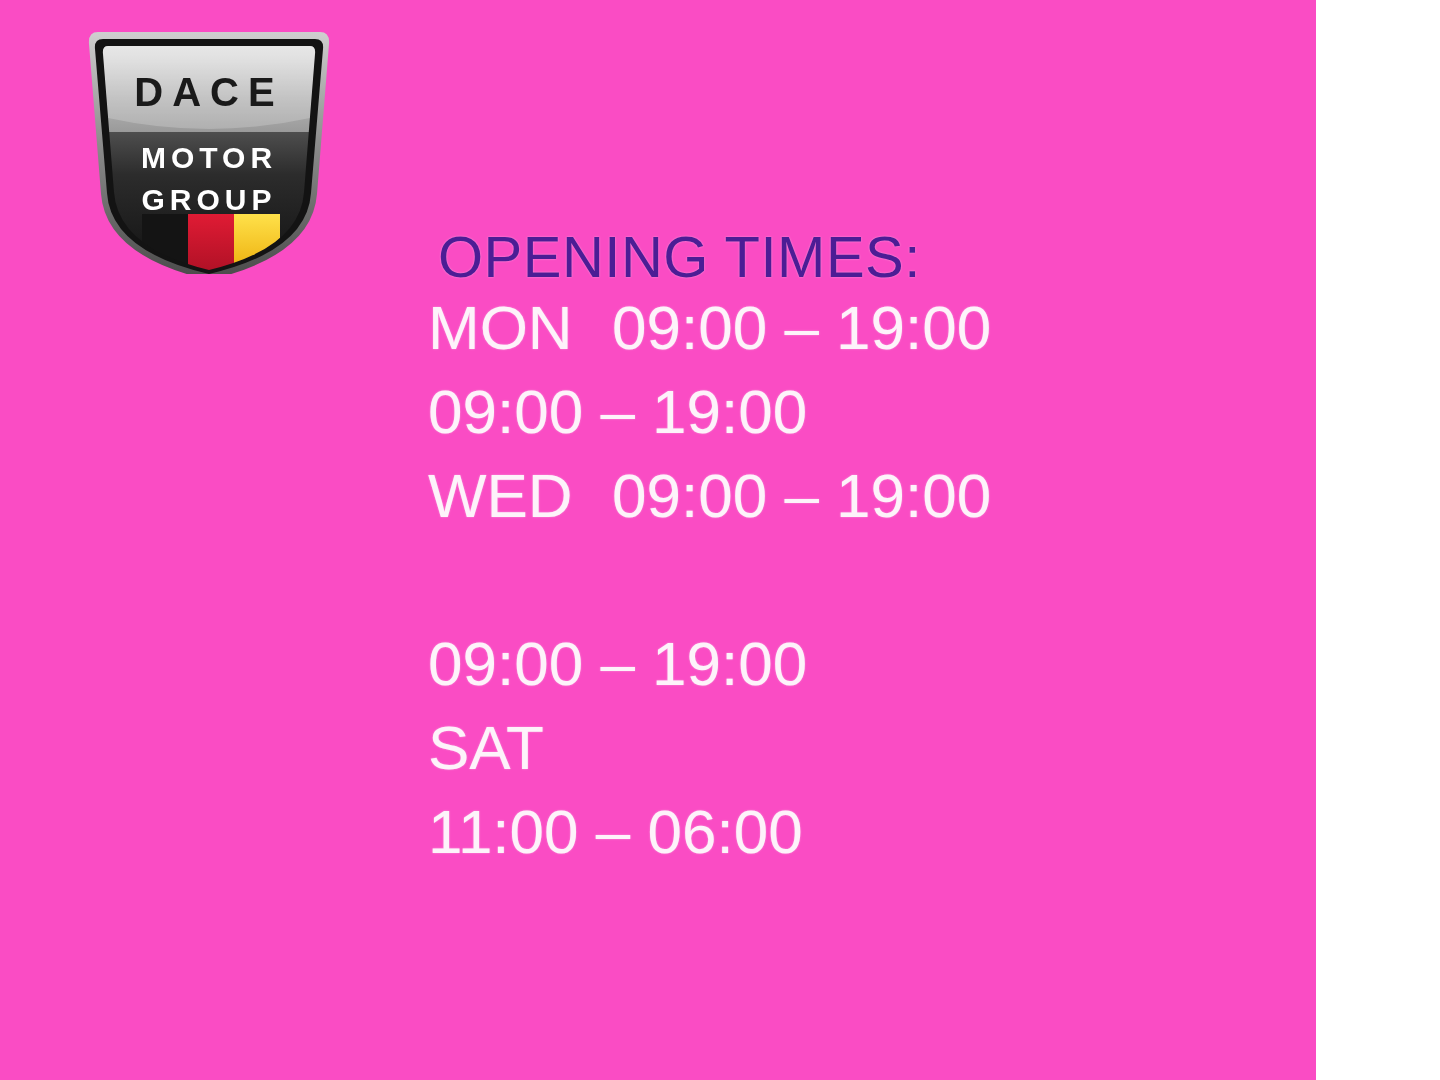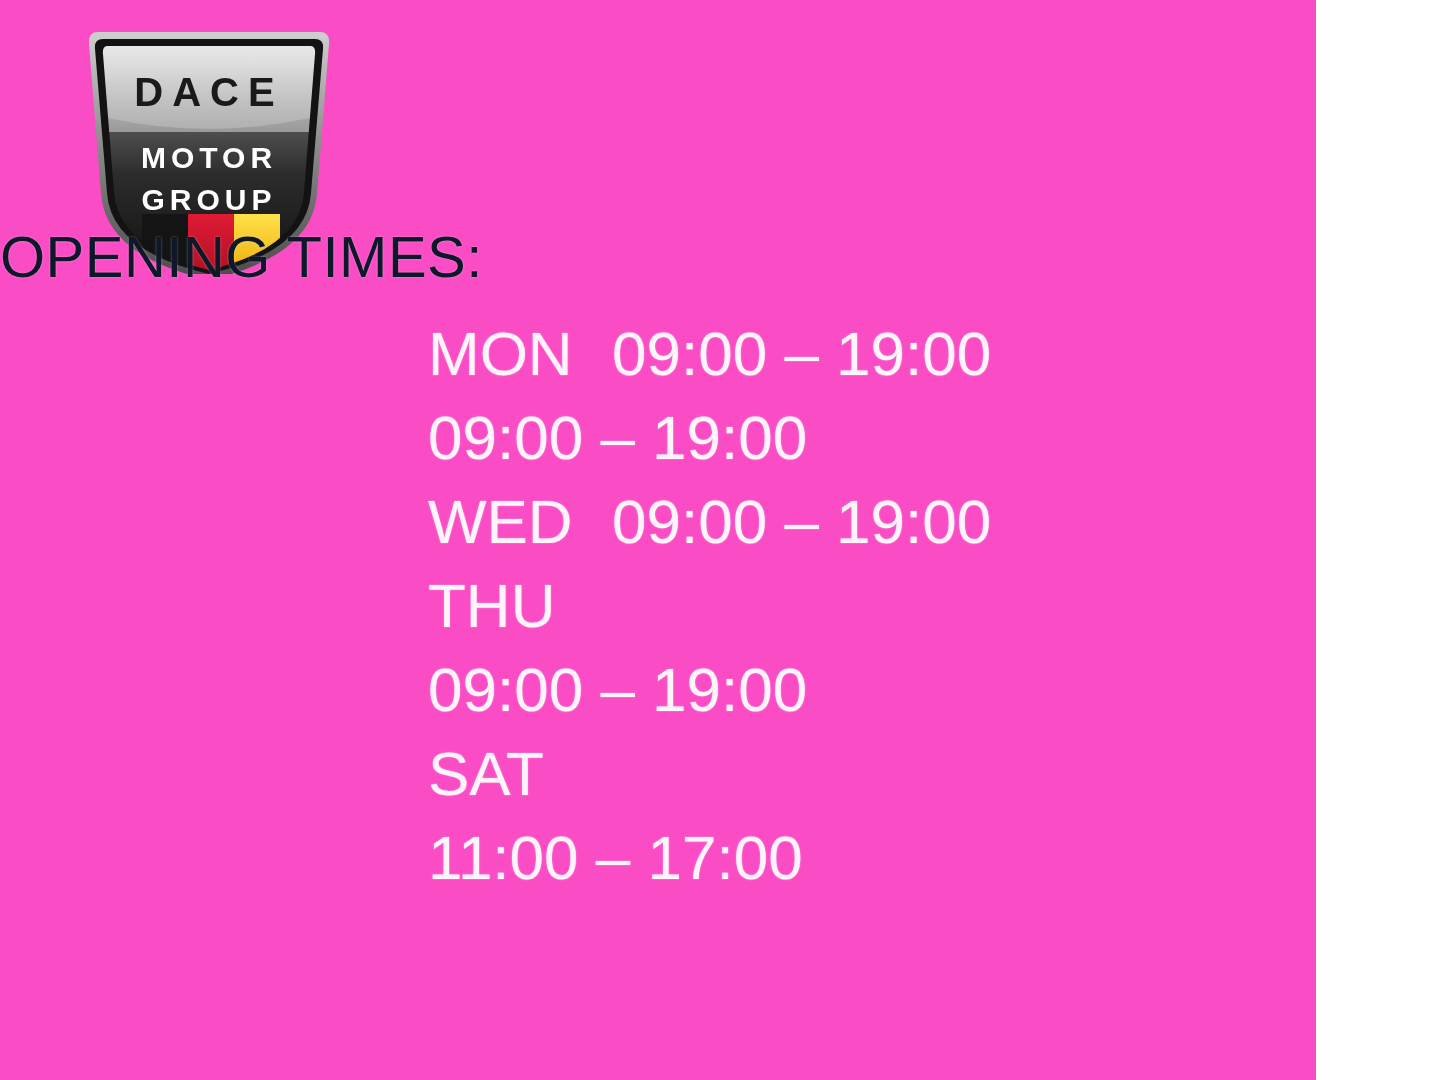--- a/index.html
+++ b/index.html
@@ -34,30 +34,30 @@
   .times-block {
     position: absolute;
     left: 0;
     top: 228px;
     width: 1440px;
   }
 
   .times-title {
     font-size: 58px;
     line-height: 1;
-    color: #0f172a;
+    color: #4c1d95;
     letter-spacing: 0.5px;
     font-weight: 400;
     text-align: left;
+    padding-left: 438px;
     text-shadow: 0 0 2px rgba(255,255,255,0.45);
     white-space: nowrap;
   }
 
   .times-rows {
-    margin-top: 26px;
   }
 
   .time-row {
     display: flex;
     align-items: baseline;
     height: 84px;
     padding-left: 428px;
     font-size: 62px;
     line-height: 84px;
     color: #fdf3fa;
@@ -150,31 +150,30 @@
       <div class="time-row">
         <span class="hours">09:00 – 19:00</span>
       </div>
 
       <div class="time-row">
         <span class="day">WED</span>
         <span class="hours">09:00 – 19:00</span>
       </div>
 
       <div class="time-row">
-        <span class="day">THU</span>
       </div>
 
       <div class="time-row">
         <span class="hours">09:00 – 19:00</span>
       </div>
 
       <div class="time-row">
         <span class="day">SAT</span>
       </div>
 
       <div class="time-row">
-        <span class="hours">11:00 – 17:00</span>
+        <span class="hours">11:00 – 06:00</span>
       </div>
 
     </div>
   </div>
 
 </div>
 
 </body></html>

